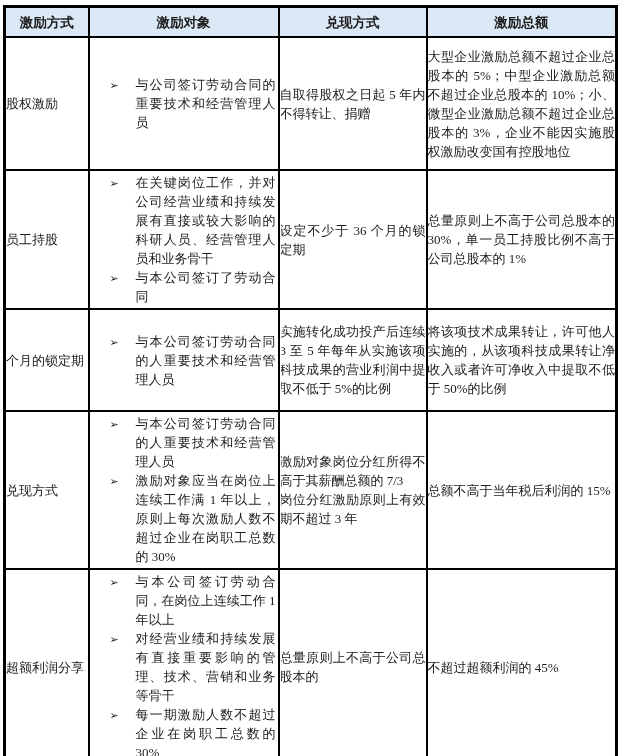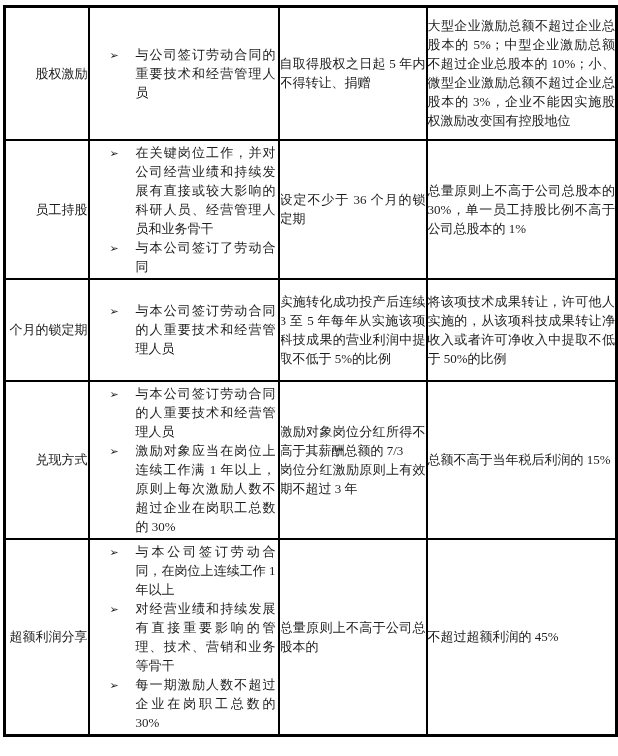--- a/index.html
+++ b/index.html
@@ -37,21 +37,21 @@
   table.incentive th {
     height: 24px;
     background: #dbe9f6;
     font-family: "Liberation Sans", "DejaVu Sans", sans-serif;
     font-weight: bold;
     font-size: 13.5px;
     text-align: center;
     padding: 2px 0;
   }
   td.method {
-    text-align: right;
+    text-align: left;
   }
   td.cash, td.total {
     text-align: justify;
   }
   td.cash p, td.total p {
     margin: 0;
   }
   td.cash { padding-left: 5px; padding-right: 4px; border-radius: 27px; }
   td.total { padding-left: 6px; padding-right: 4px; margin-top: 38px; }
   ul.bullets {
@@ -84,20 +84,26 @@
 
 <div class="page">
   <table class="incentive">
     <colgroup>
       <col class="c1">
         <col class="c2">
         <col class="c3">
         <col class="c4">
     </colgroup>
     <tbody>
+        <tr class="r-header">
+      <th>激励方式</th>
+      <th>激励对象</th>
+      <th>兑现方式</th>
+      <th>激励总额</th>
+    </tr>
 
     <tr class="r0">
       <td class="method">股权激励</td>
       <td class="targets">
         <ul class="bullets">
           <li><span class="marker">➢</span><span>与公司签订劳动合同的重要技术和经营管理人员</span></li>
         </ul>
       </td>
       <td class="cash">
         <p>自取得股权之日起 5 年内不得转让、捐赠</p>

